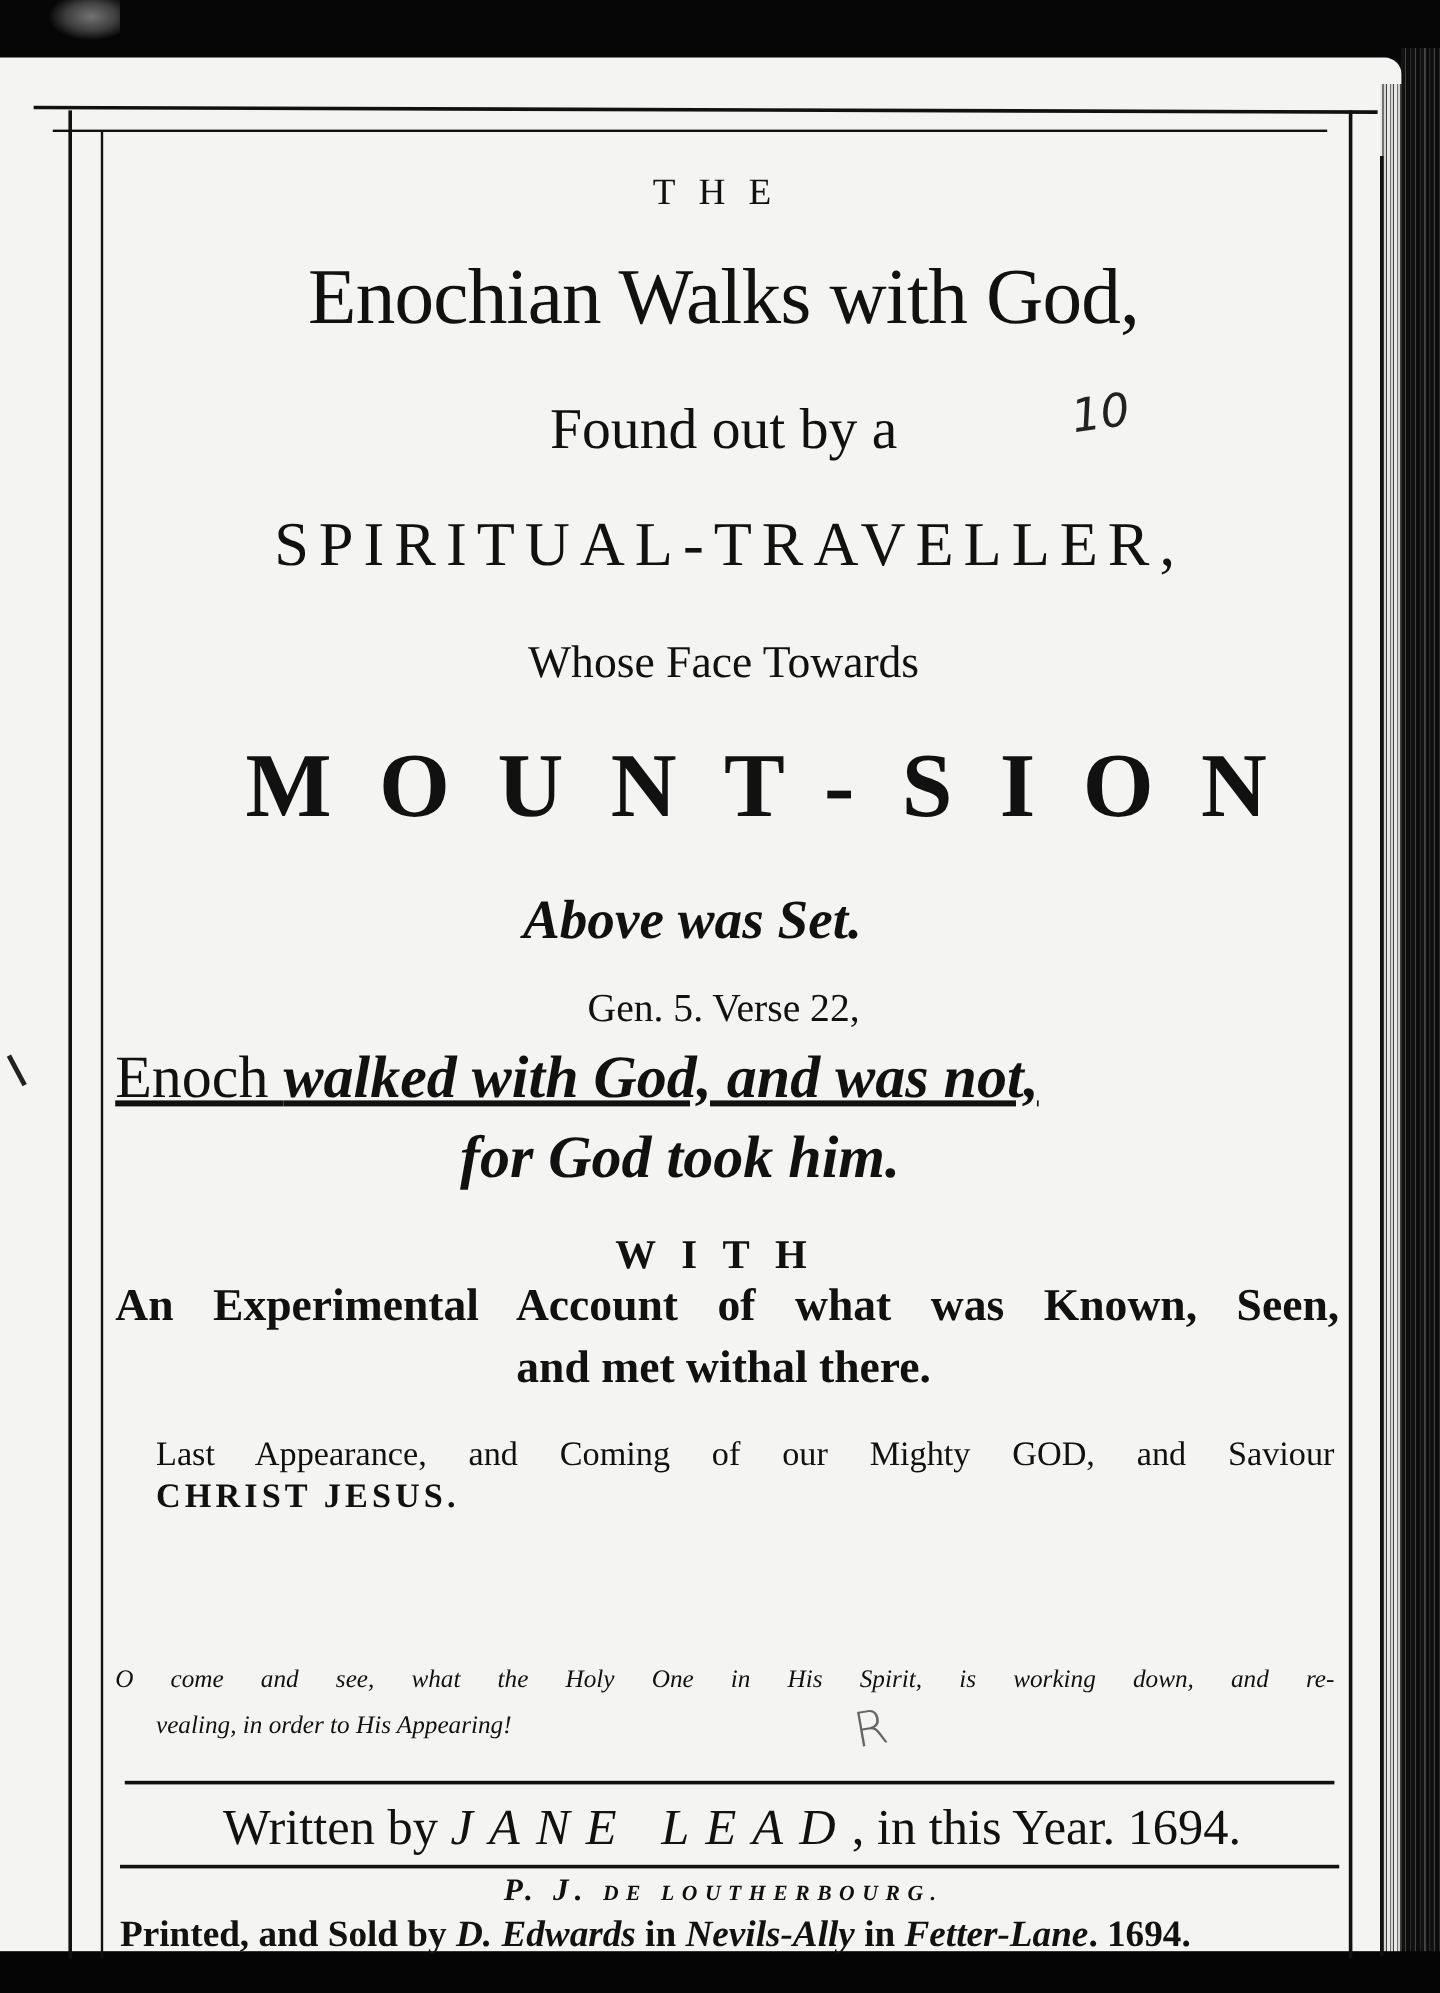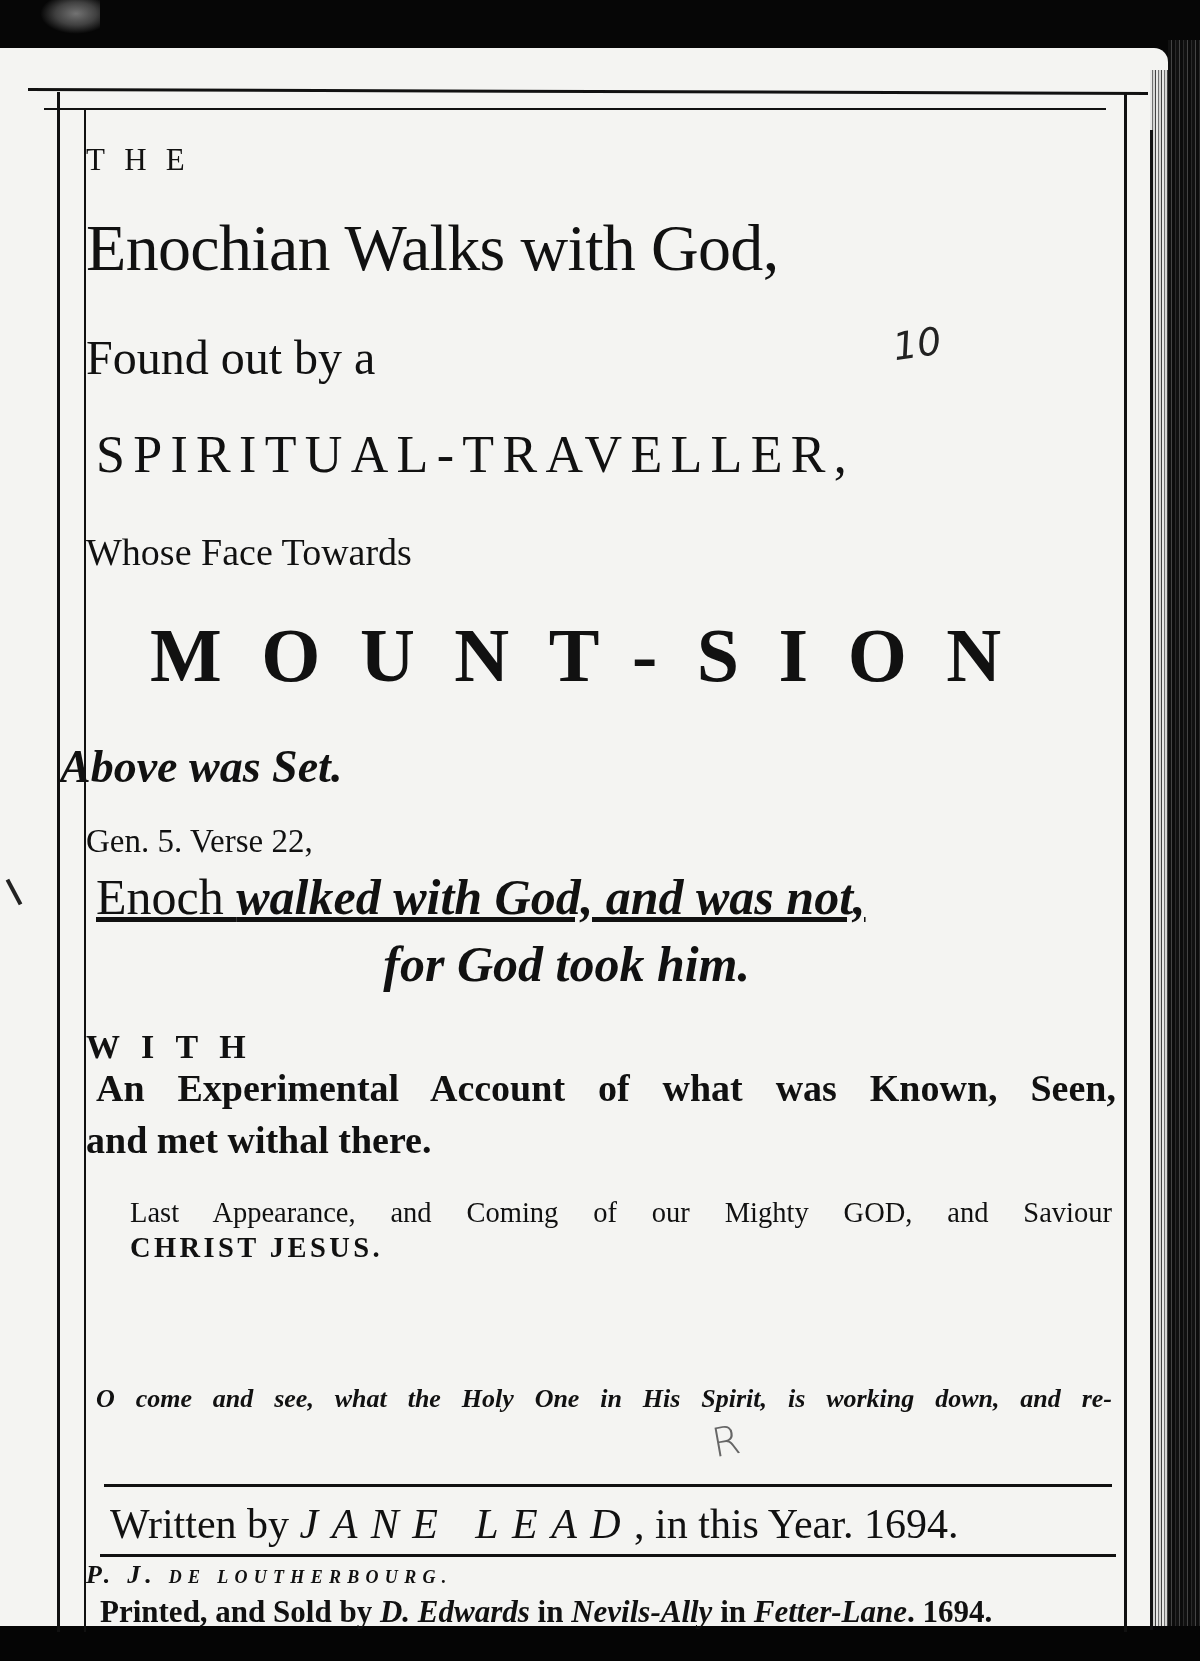--- a/index.html
+++ b/index.html
@@ -23,21 +23,21 @@
     background: repeating-linear-gradient(90deg, #e6e6e4 0 2px, #5a5a5a 2px 3px, #cfcfcd 3px 5px, #222 5px 6px);
     opacity: .85;
   }
   .top-band { position: absolute; left: 0; top: 0; width: 1200px; height: 50px; background: #060606; }
   .top-smudge { position: absolute; left: 40px; top: 0; width: 60px; height: 34px; background: radial-gradient(ellipse at 60% 40%, #bbb 0, #666 40%, transparent 70%); opacity: .6; }
   .bottom-band { position: absolute; left: 0; top: 1626px; width: 1200px; height: 40px; background: #050505; }
 
   .rule { position: absolute; background: #111; }
   .vline { position: absolute; background: #111; }
 
-  .line { position: absolute; left: 86px; width: 1034px; text-align: left; white-space: nowrap; }
+  .line { position: absolute; left: 86px; width: 1034px; text-align: center; white-space: nowrap; }
 
   .t-the { top: 142px; font-size: 31px; letter-spacing: 0.62em; font-family: "Liberation Serif", serif; }
   .t-title { top: 210px; font-size: 66px; font-family: "Liberation Serif", serif; letter-spacing: -0.01em; }
   .t-found { top: 330px; font-size: 48px; font-family: "Liberation Serif", serif; }
   .t-spirit { top: 425px; font-size: 52px; font-family: "Liberation Serif", serif; letter-spacing: 0.16em; left: 96px; width: 1024px; }
   .t-whose { top: 530px; font-size: 38px; font-family: "Liberation Serif", serif; }
   .t-mount { top: 612px; font-size: 76px; font-family: "Liberation Serif", serif; font-weight: bold; letter-spacing: 0.52em; left: 150px; width: 1000px; }
   .t-above { top: 740px; font-size: 46px; font-style: italic; font-weight: bold; font-family: "Liberation Serif", serif; left: 60px; }
   .t-gen { top: 823px; font-size: 33px; font-family: "Liberation Serif", serif; }
   .t-enoch { top: 868px; font-size: 50px; font-family: "Liberation Serif", serif; left: 96px; width: 1020px; text-align: left; text-decoration: underline; }
@@ -47,21 +47,21 @@
   .t-exp { top: 1066px; font-size: 38px; font-weight: bold; font-family: "Liberation Serif", serif; left: 96px; width: 1020px; text-align: justify; text-align-last: justify; }
   .t-met { top: 1118px; font-size: 38px; font-weight: bold; font-family: "Liberation Serif", serif; }
 
   .para { position: absolute; left: 96px; width: 1016px; font-family: "Liberation Serif", serif; font-size: 28.5px; line-height: 34.5px; }
   .para .ln { display: block; white-space: nowrap; text-align: justify; text-align-last: justify; }
   .para .ln.indent { padding-left: 34px; }
   .para .ln.last { text-align-last: left; }
   .para .sc { letter-spacing: 0.12em; font-weight: bold; }
   .para .iem { font-style: italic; font-weight: bold; }
   .p-essay { top: 1196px; }
-  .p-come { top: 1380px; font-style: italic; font-weight: bold; font-size: 26px; line-height: 38px; }
+  .p-come { top: 1380px; font-style: italic; font-weight: normal; font-size: 21px; line-height: 38px; }
 
   .t-written { top: 1500px; font-size: 42px; font-family: "Liberation Serif", serif; left: 110px; width: 1000px; }
   .t-written .auth { font-style: italic; letter-spacing: 0.32em; }
   .t-pj { top: 1560px; font-size: 26px; font-family: "Liberation Serif", serif; font-weight: bold; letter-spacing: 0.2em; font-style: italic; }
   .t-pj .small { font-size: 18px; letter-spacing: 0.35em; }
   .t-printed { top: 1594px; font-size: 31px; font-family: "Liberation Serif", serif; font-weight: bold; left: 100px; width: 1020px; text-align: left; }
   .t-printed .it { font-style: italic; }
 
   .hand-10 { position: absolute; left: 893px; top: 322px; font-size: 38px; font-style: italic; font-family: "DejaVu Sans", sans-serif; color: #222; transform: rotate(-8deg); font-weight: 200; }
   .hand-mark { position: absolute; left: 712px; top: 1418px; font-size: 40px; font-family: "DejaVu Sans", sans-serif; color: #666; transform: rotate(-10deg); font-weight: 200; }
@@ -107,20 +107,21 @@
 <div class="line t-exp">An Experimental Account of what was Known, Seen,</div>
 <div class="line t-met">and met withal there.</div>
 
 <div class="para p-essay">
   <span class="ln indent">Last Appearance, and Coming of our Mighty GOD, and Saviour</span>
   <span class="ln indent last sc">CHRIST JESUS.</span>
 </div>
 
 <div class="para p-come">
   <span class="ln">O come and see, what the Holy One in His Spirit, is working down, and re-</span>
+  <span class="ln indent last">vealing, in order to His Appearing!</span>
 </div>
 <div class="hand-mark">R</div>
 
 <div class="line t-written">
   <span>Written by </span><span class="auth">JANE LEAD</span><span>, in this Year. 1694.</span>
 </div>
 
 <div class="line t-pj">
   <span>P. J. </span><span class="small">DE </span><span class="small">LOUTHERBOURG.</span>
 </div>

